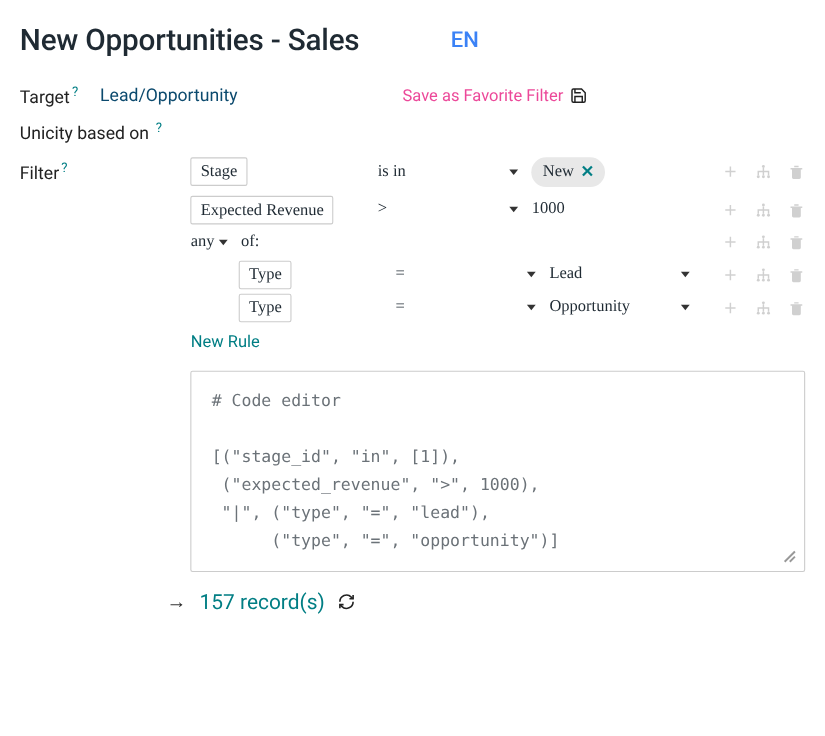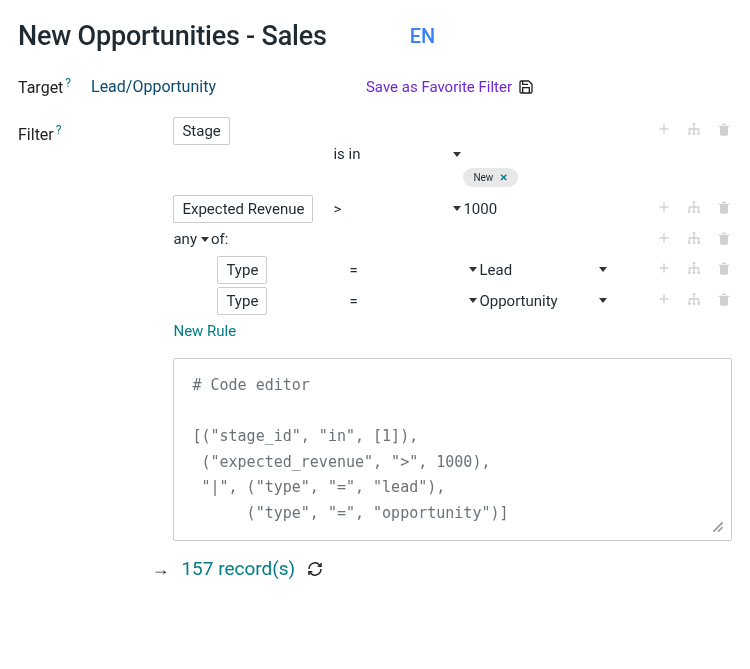--- a/index.html
+++ b/index.html
@@ -11,36 +11,36 @@
     width: 750px;
     background: #fff;
   }
   h1 { font-size: 27px; font-weight: 500; margin: 0 0 24px 0; letter-spacing: -0.2px; }
   .topbar { display: flex; align-items: flex-start; }
   .lang { color: #3b82f6; font-size: 20px; font-weight: 500; margin-left: 83px; margin-top: 4px; }
   .row { display: flex; align-items: center; margin-bottom: 12px; }
   .label { font-size: 16px; color: #222; }
   .q { color: #017e84; font-size: 12px; vertical-align: super; margin-left: 2px; }
   .val { font-size: 16px; color: #0c4a6e; margin-left: 20px; }
-  .save-fav { margin-left: 150px; font-size: 15px; color: #6d28d9; display: flex; align-items: center; gap: 6px; cursor: pointer; }
+  .save-fav { margin-left: 150px; font-size: 15px; color: #ec4899; display: flex; align-items: center; gap: 6px; cursor: pointer; }
   .filter-row { display: flex; align-items: flex-start; }
   .filter-body { flex: 1; margin-left: 112px; }
   .match-row { display: flex; align-items: center; gap: 4px; margin-bottom: 14px; }
   .caret-down-sm { display:inline-block; width:0; height:0; border-left:4px solid transparent; border-right:4px solid transparent; border-top:5px solid #333; margin: 0 2px; }
   .caret-down-solid { display:inline-block; width:0; height:0; border-left:5px solid transparent; border-right:5px solid transparent; border-top:7px solid #333; margin-right: 6px; }
   .toggle { width: 32px; height: 18px; border: 1px solid #aaa; border-radius: 10px; position: relative; background:#fff; }
   .toggle::after { content:""; position:absolute; left:1px; top:1px; width:14px; height:14px; border-radius:50%; background:#cfcfcf; }
-  .rule-line { display:flex; margin-bottom: 12px; }
+  .rule-line { display:flex; align-items:center; gap: 10px; margin-bottom: 12px; font-family: Liberation Serif, serif; }
   .indent1 { margin-left: 0px; }
   .indent2 { margin-left: 44px; }
   .pill-input { border:1px solid #ccc; border-radius:2px; padding:4px 8px; font-size:15px; background:#fff; min-width: 60px; }
   .field-col { width: 160px; }
   .op-col { width: 130px; display:flex; align-items:center; justify-content: space-between; }
   .val-col { width: 130px; display:flex; align-items:center; justify-content: space-between; }
-  .tag { background:#e8e8e8; border-radius: 14px; padding: 4px 10px; font-size:10px; display:inline-flex; align-items:center; gap:6px;margin-top:47px; }
+  .tag { background:#e8e8e8; border-radius: 14px; padding: 4px 10px; font-size:15px; display:inline-flex; align-items:center; gap:6px; }
   .tag .x { color:#017e84; font-weight:bold; cursor:pointer; }
   .actions { margin-left:auto; display:flex; gap: 14px; color:#d0d0d0; }
   .actions svg { width:16px; height:16px; fill:#d0d0d0; }
   .new-rule { color:#017e84; font-size:15px; margin: 10px 0 18px 0; cursor:pointer; }
   .code-box { border:1px solid #ccc; border-radius:2px; padding: 14px 18px; position:relative; }
   .code-box pre { margin:0; font-family: ui-monospace, SFMono-Regular, Menlo, Consolas, monospace; font-size:15px; color:#6b7278; line-height:1.7; white-space: pre; }
   .resize-grip { position:absolute; right:6px; bottom:6px; width:14px; height:14px; }
   .records-row { display:flex; align-items:center; gap: 12px; margin-top: 16px; margin-left: -22px; }
   .arrow-right { font-size:18px; color:#333; }
   .records-link { color:#017e84; font-size:19px; }
@@ -62,20 +62,21 @@
     <span>Save as Favorite Filter</span>
     <svg width="16" height="16" viewBox="0 0 24 24" fill="none" stroke="#222" stroke-width="2">
         <path d="M19 21H5a2 2 0 0 1-2-2V5a2 2 0 0 1 2-2h11l5 5v11a2 2 0 0 1-2 2z"></path>
         <polyline points="17 21 17 13 7 13 7 21"></polyline>
         <polyline points="7 3 7 8 15 8"></polyline>
       </svg>
   </span>
 </div>
 
 <div class="row">
+  <span class="label"><span>Unicity based on</span> <span class="q">?</span></span>
 </div>
 
 <div class="filter-row">
   <span class="label" style="margin-top:2px"><span>Filter</span><span class="q">?</span></span>
 
   <div class="filter-body">
 
     <div class="rule-line indent1">
       <span class="field-col"><span class="pill-input">Stage</span></span>
       <span class="op-col">

